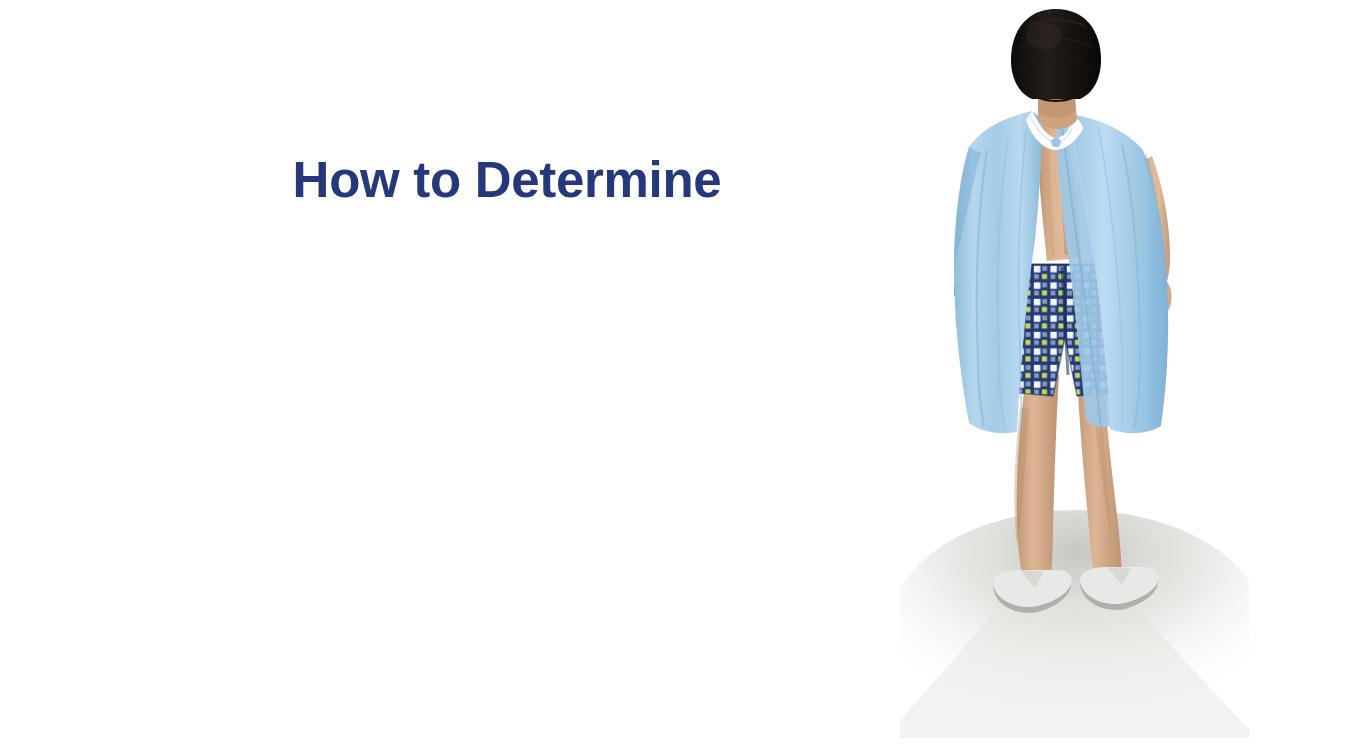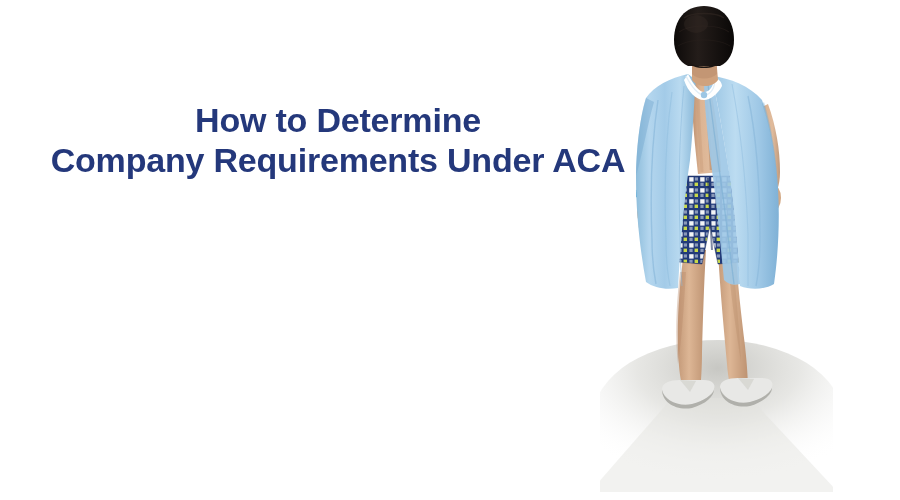--- a/index.html
+++ b/index.html
@@ -43,21 +43,20 @@
   }
   #photo svg { display: block; }
 </style>
 </head>
 <body>
 
 <div id="banner">
 
   <div id="headline">
     <span class="line">How to Determine</span>
-    <span class="line">Company Requirements Under ACA</span>
   </div>
 
   <div id="photo">
     <svg width="300" height="500" viewBox="0 0 300 500" xmlns="http://www.w3.org/2000/svg">
       <defs>
 
         <linearGradient id="gownG" x1="0" y1="0" x2="1" y2="0">
           <stop offset="0%" stop-color="#8fbedc"></stop>
           <stop offset="22%" stop-color="#b4d6ee"></stop>
           <stop offset="48%" stop-color="#a3cbe8"></stop>

